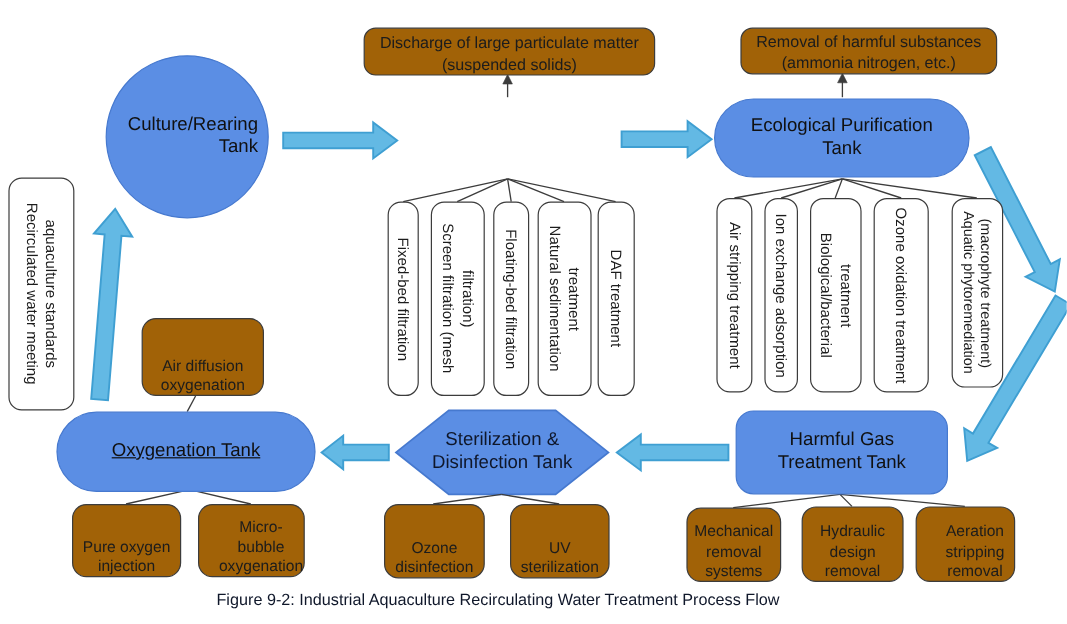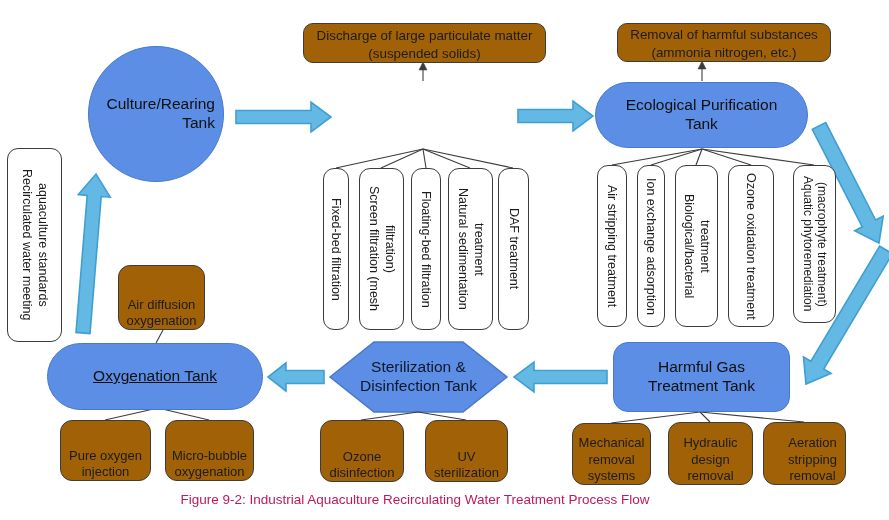--- a/index.html
+++ b/index.html
@@ -30,21 +30,21 @@
     writing-mode:vertical-lr; font-size:12.5px; line-height:1.28; color:#1c1c1c;
     display:inline-block; max-height:100%;
   }
   .vbox.small span{font-size:12px; line-height:1.2;}
   .hexlabel{
     position:absolute; display:flex; align-items:center; justify-content:center;
     text-align:center; font-size:15.5px; line-height:1.22; color:#0f172a;
   }
   .caption{
     position:absolute; left:0; top:492px; width:830px; text-align:center;
-    font-size:13.5px; color:#be185d;
+    font-size:13.5px; color:#0f172a;
   }
 </style>
 </head>
 <body>
 
 <div class="stage">
 
   <svg id="wires" width="889" height="520" viewBox="0 0 889 520">
       <polygon points="330.0,377.0 374.0,342.0 463.0,342.0 507.0,377.0 463.0,412.0 374.0,412.0" fill="#5b8ee4" stroke="#4679cf" stroke-width="1.5"></polygon>
       <polygon points="236.0,123.5 311.0,123.5 311.0,132.0 331.0,117.0 311.0,102.0 311.0,110.5 236.0,110.5" fill="#63b9e4" stroke="#3f9fd2" stroke-width="1.6"></polygon>
@@ -99,21 +99,21 @@
   </div>
 
   <div class="hexlabel" style="left:340px; top:344px; width:157px; height:66px;">
     <span class="tlabel" style="max-width:152px;">Sterilization &amp; Disinfection Tank</span>
   </div>
 
   <div class="vbox" style="left:7px; top:148px; width:55px; height:194px;">
     <span>Recirculated water meeting aquaculture standards</span>
   </div>
 
-  <div class="hbox" style="left:118px; top:265px; width:87px; height:65px;">
+  <div class="hbox" style="left:118px; top:265px; width:102px; height:65px;">
     <span>Air diffusion oxygenation</span>
   </div>
 
   <div class="vbox" style="left:323px; top:168px; width:26px; height:162px;">
     <span>Fixed-bed filtration</span>
     </div>
   <div class="vbox" style="left:359px; top:168px; width:45px; height:162px;">
     <span>Screen filtration (mesh filtration)</span>
     </div>
   <div class="vbox" style="left:411px; top:168px; width:30px; height:162px;">
@@ -138,21 +138,21 @@
   <div class="vbox" style="left:728px; top:165px; width:46px; height:162px;">
     <span>Ozone oxidation treatment</span>
     </div>
   <div class="vbox small" style="left:793px; top:165px; width:43px; height:158px;">
     <span>Aquatic phytoremediation (macrophyte treatment)</span>
     </div>
 
   <div class="hbox" style="left:60px; top:420px; width:91px; height:61px;">
     <span>Pure oxygen injection</span>
     </div>
-  <div class="hbox" style="left:165px; top:420px; width:89px; height:61px;">
+  <div class="hbox" style="left:165px; top:420px; width:89px; height:61px;padding-left:16px;">
     <span>Micro-bubble oxygenation</span>
     </div>
 
   <div class="hbox" style="left:320px; top:420px; width:84px; height:62px;">
     <span>Ozone disinfection</span>
     </div>
   <div class="hbox" style="left:425px; top:420px; width:83px; height:62px;">
     <span>UV sterilization</span>
     </div>
 

